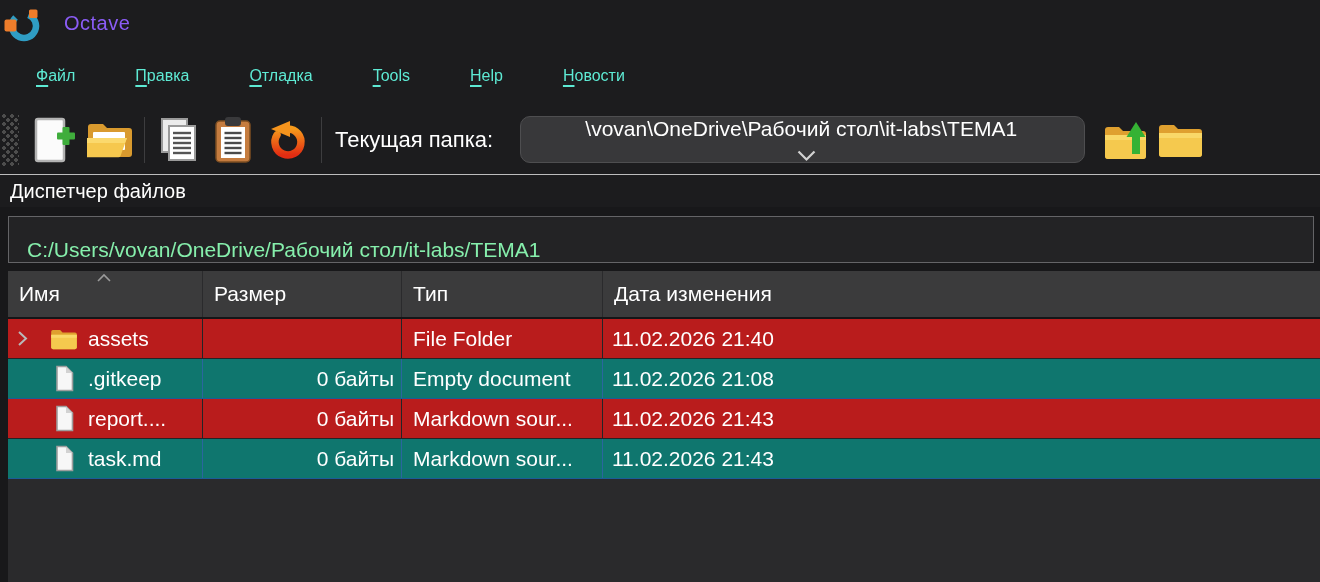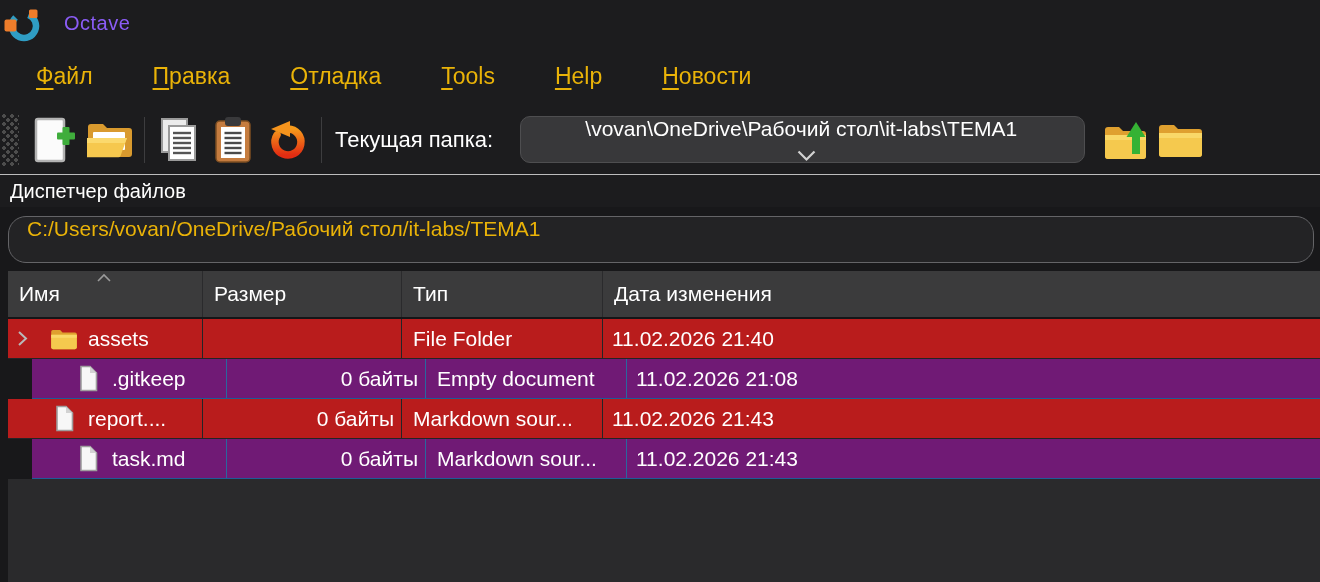--- a/index.html
+++ b/index.html
@@ -13,21 +13,21 @@
     flex-direction: column;
   }
 
   
   .titlebar { height: 47px; display: flex; align-items: center; padding-left: 4px; flex: none; }
   .logo { width: 37px; height: 37px; margin-top: 2px; }
   .app-title { color: #8b5cf6; font-size: 20px; margin-left: 23px; letter-spacing: .5px; }
 
   
   .menubar { height: 58px; display: flex; align-items: center; padding-left: 6px; flex: none; }
-  .menu-item { font-size: 23px; color: #eab308; padding: 6px 30px; cursor: default; white-space: nowrap; }
+  .menu-item { font-size: 16px; color: #5eead4; padding: 6px 30px; cursor: default; white-space: nowrap; }
   .menu-item .acc { text-decoration: underline; text-underline-offset: 4px; text-decoration-thickness: 1.5px; }
 
   
   .toolbar { height: 69px; display: flex; align-items: center; padding-left: 2px; flex: none; }
   .grip {
     width: 17px; height: 52px; margin-right: 10px;
     background-image: radial-gradient(#4d4d4d 1.6px, transparent 1.8px),
                       radial-gradient(#4d4d4d 1.6px, transparent 1.8px);
     background-size: 8px 8px; background-position: 2px 2px, 6px 6px;
   }
@@ -48,23 +48,23 @@
     background: linear-gradient(#a6a6a6, #9595
 95 40%, #747474);
     border-top: 1px solid #bdbdbd;
     font-size: 20px; color: #ffffff;
   }
 
   
   .panel-body { flex: 1; background: #18181a; display: flex; flex-direction: column; min-height: 0; }
   .path-field {
     margin: 9px 6px 8px 8px; height: 47px; flex: none;
-    background: #232325; border: 1px solid #646467; border-radius: 18px;
-    display: flex; align-items: flex-start; padding-left: 18px;
-    font-size: 21px; color: #eab308; white-space: nowrap; overflow: hidden;
+    background: #232325; border: 1px solid #646467; border-radius: 0;
+    display: flex; align-items: flex-end; padding-left: 18px;
+    font-size: 21px; color: #86efac; white-space: nowrap; overflow: hidden;
   }
 
   
   .file-table { flex: 1; margin-left: 8px; display: flex; flex-direction: column; min-height: 0; }
   .thead {
     flex: none; height: 48px; position: relative;
     display: grid; grid-template-columns: 195px 199px 201px 1fr;
     background: #3b3b3c; border-bottom: 2px solid #151517;
     font-size: 21px; color: #ffffff;
   }
@@ -72,21 +72,21 @@
   .th:first-child { padding-left: 40px; }
   .th:last-child { border-right: none; }
   .sort-caret { position: absolute; left: 88px; top: 2px; }
 
   .trow {
     flex: none; height: 40px;
     display: grid; grid-template-columns: 195px 199px 201px 1fr;
     background: #b91c1c; border-bottom: 1px solid #242426;
     font-size: 21px; color: #ffffff;
   }
-  .trow.selected { background: #701a75; border-bottom-color: #1c5c97; margin-left: 24px; }
+  .trow.selected { background: #0f766e; border-bottom-color: #1c5c97; }
   .cell { display: flex; align-items: center; overflow: hidden; white-space: nowrap; border-right: 1px solid #242426; }
   .trow.selected .cell { border-right-color: #2a669e; }
   .cell:last-child { border-right: none; }
   .cell.name-cell { padding-left: 0; }
   .cell.size-cell { justify-content: flex-end; padding-right: 7px; }
   .cell.type-cell { padding-left: 11px; }
   .cell.date-cell { padding-left: 9px; }
 
   .expander { width: 12px; margin-left: 9px; flex: none; display: flex; align-items: center; }
   .expander.hidden-exp { visibility: hidden; }

